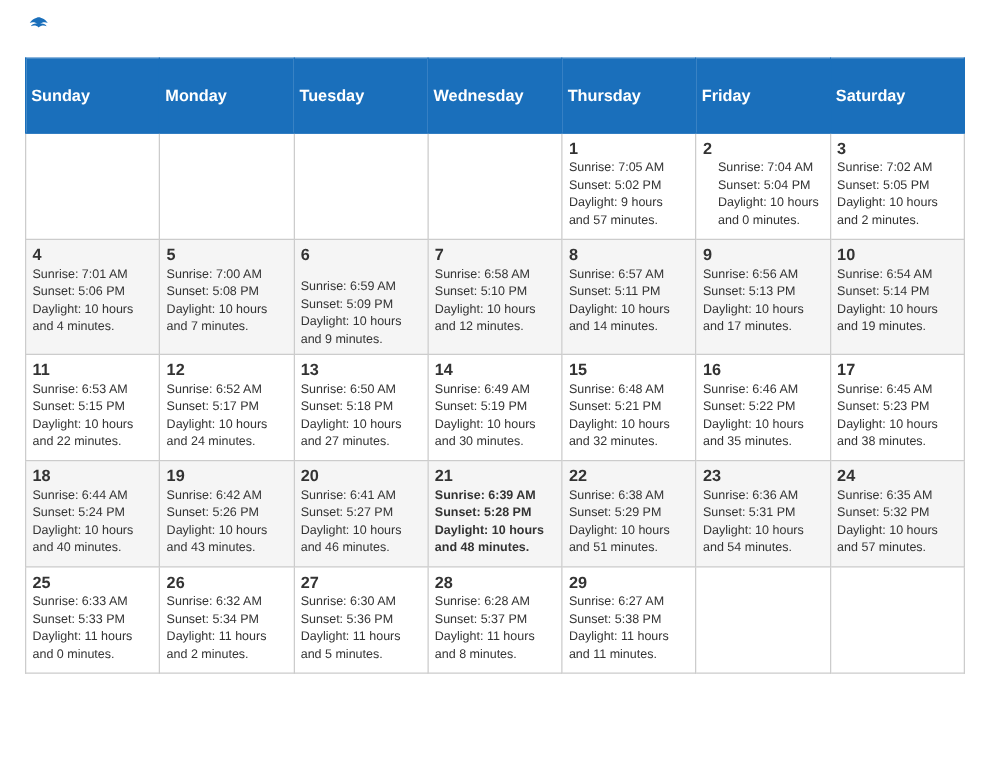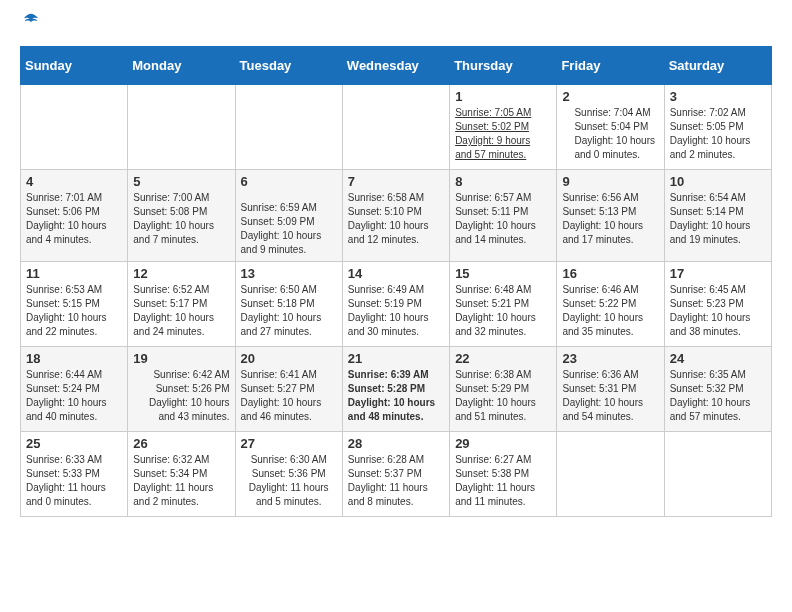--- a/index.html
+++ b/index.html
@@ -45,21 +45,21 @@
     table {
       width: 100%;
       border-collapse: collapse;
       table-layout: fixed;
     }
     thead tr th {
       background: #1a6fbb;
       color: #fff;
       font-size: 13px;
       font-weight: bold;
-      padding: 11px 4px;
+      padding: 22px 4px;
       text-align: left;
       border: 1px solid #1a6fbb;
     }
     tbody tr td {
       border: 1px solid #ccc;
       vertical-align: top;
       padding: 4px 5px;
       font-size: 10.5px;
       color: #333;
       height: 85px;
@@ -118,21 +118,21 @@
       </tr>
   </thead>
   <tbody id="calendar-body">
   <tr>
         <td class="empty-cell"></td>
         <td class="empty-cell"></td>
         <td class="empty-cell"></td>
         <td class="empty-cell"></td>
         <td>
           <span class="day-number">1</span>
-          <div class="day-info" style="white-space: pre-line; text-decoration: underline;">Sunrise: 7:05 AM
+          <div class="day-info" style="white-space: pre-line;">Sunrise: 7:05 AM
 Sunset: 5:02 PM
 Daylight: 9 hours
 and 57 minutes.</div>
         </td>
         <td>
           <span class="day-number">2</span>
           <div class="day-info" style="white-space: pre-line; margin-left: 12px;">Sunrise: 7:04 AM
 Sunset: 5:04 PM
 Daylight: 10 hours
 and 0 minutes.</div>
@@ -250,21 +250,21 @@
       <tr>
         <td>
           <span class="day-number">18</span>
           <div class="day-info" style="white-space: pre-line;">Sunrise: 6:44 AM
 Sunset: 5:24 PM
 Daylight: 10 hours
 and 40 minutes.</div>
         </td>
         <td>
           <span class="day-number">19</span>
-          <div class="day-info" style="white-space: pre-line; text-align: right;">Sunrise: 6:42 AM
+          <div class="day-info" style="white-space: pre-line;">Sunrise: 6:42 AM
 Sunset: 5:26 PM
 Daylight: 10 hours
 and 43 minutes.</div>
         </td>
         <td>
           <span class="day-number">20</span>
           <div class="day-info" style="white-space: pre-line;">Sunrise: 6:41 AM
 Sunset: 5:27 PM
 Daylight: 10 hours
 and 46 minutes.</div>
@@ -308,21 +308,21 @@
         </td>
         <td>
           <span class="day-number">26</span>
           <div class="day-info" style="white-space: pre-line;">Sunrise: 6:32 AM
 Sunset: 5:34 PM
 Daylight: 11 hours
 and 2 minutes.</div>
         </td>
         <td>
           <span class="day-number">27</span>
-          <div class="day-info" style="white-space: pre-line; text-align: center;">Sunrise: 6:30 AM
+          <div class="day-info" style="white-space: pre-line;">Sunrise: 6:30 AM
 Sunset: 5:36 PM
 Daylight: 11 hours
 and 5 minutes.</div>
         </td>
         <td>
           <span class="day-number">28</span>
           <div class="day-info" style="white-space: pre-line;">Sunrise: 6:28 AM
 Sunset: 5:37 PM
 Daylight: 11 hours
 and 8 minutes.</div>

